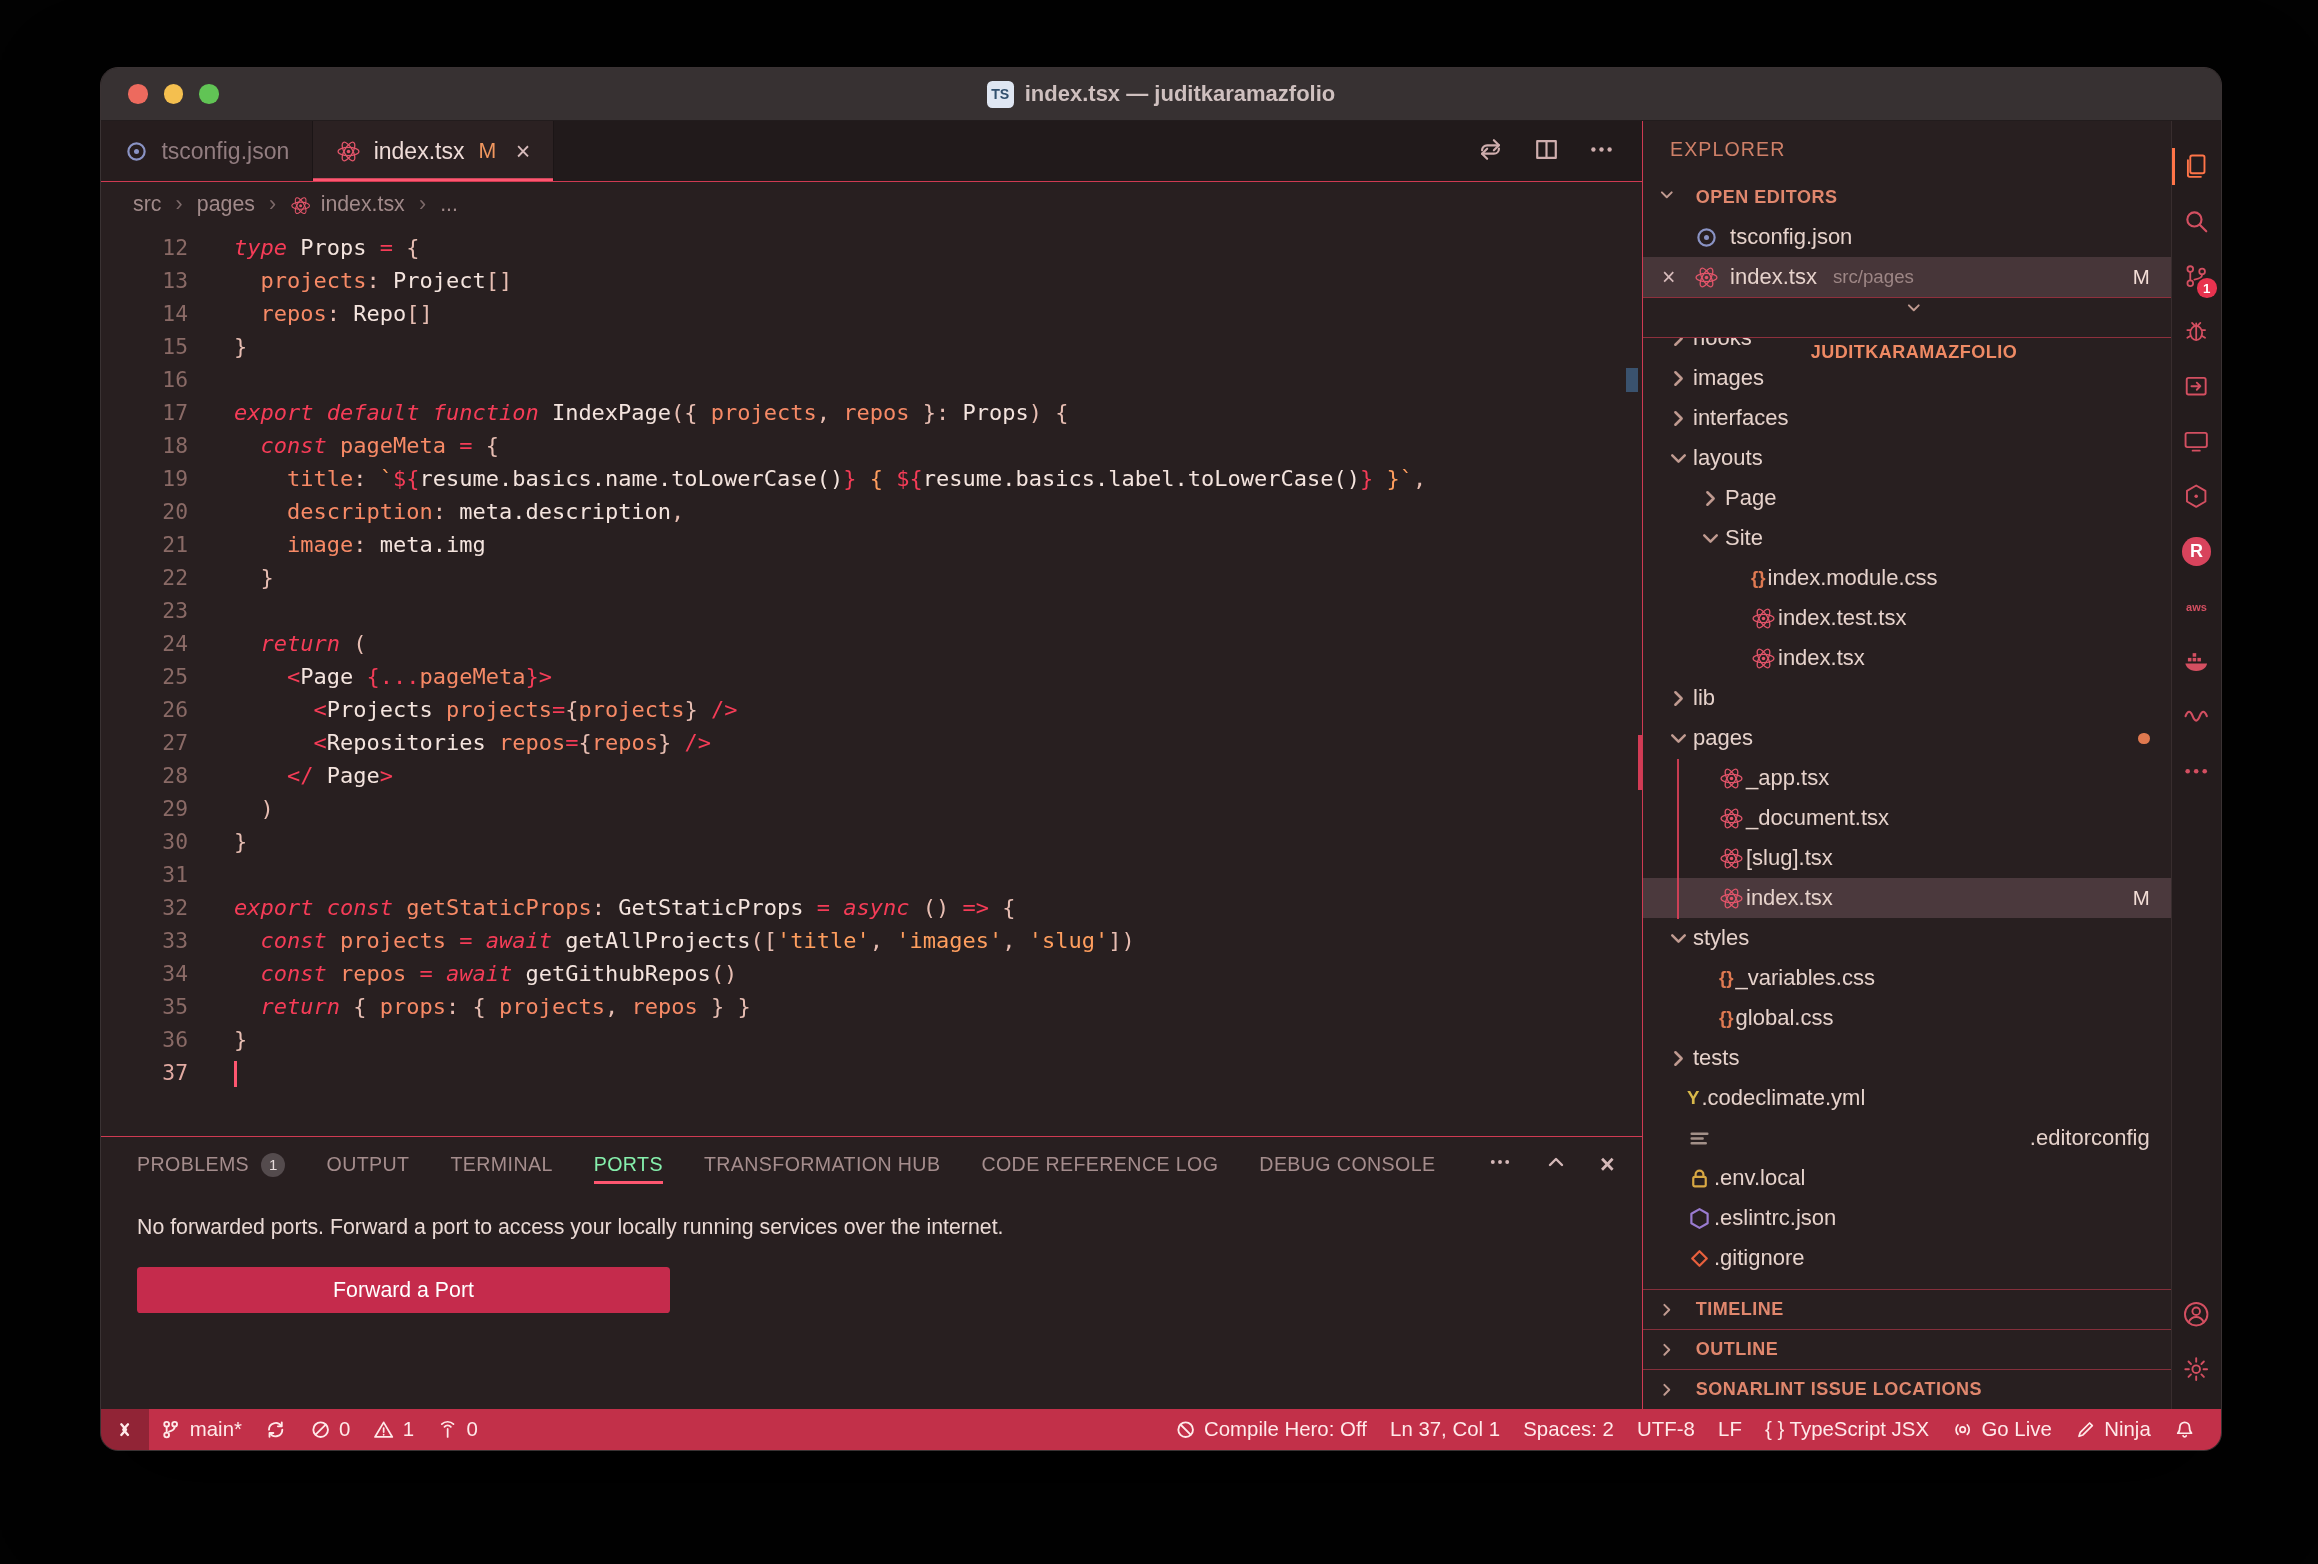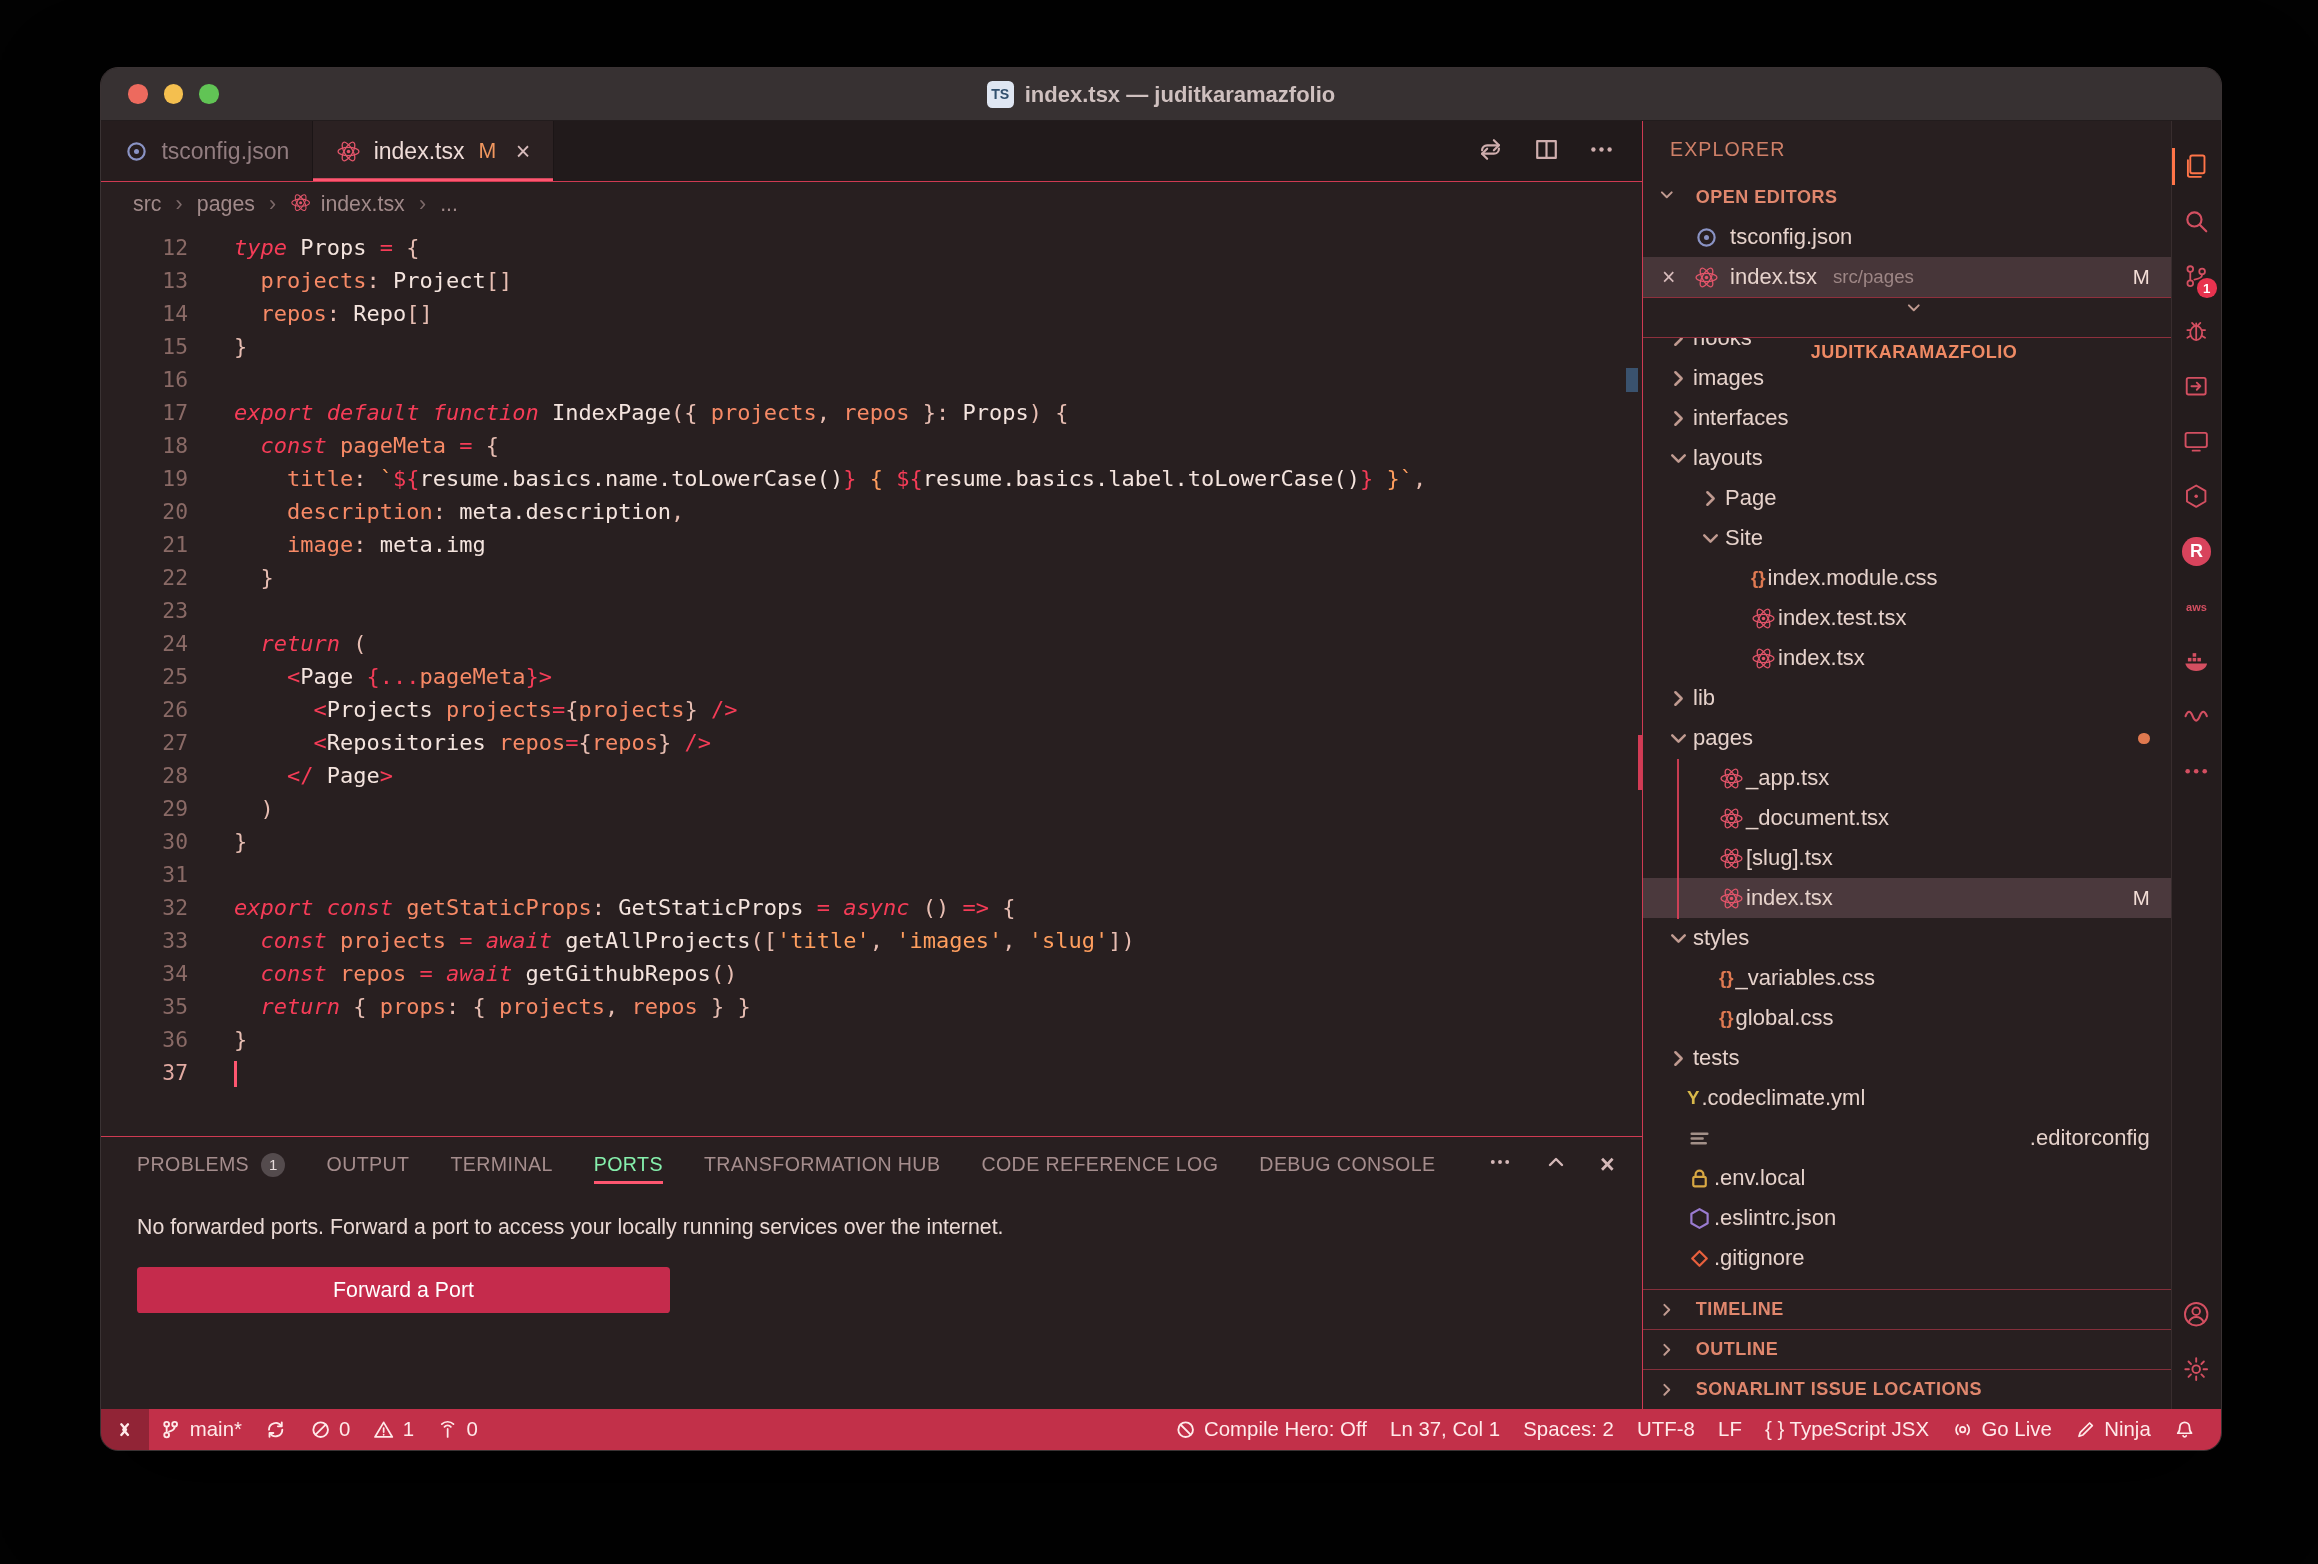--- a/index.html
+++ b/index.html
@@ -11,21 +11,21 @@
   .icon{display:inline-flex;align-items:center;justify-content:center;}
   .icon svg{display:block;}
   .icon.txt{font-weight:bold;}
 
   
   .titlebar{height:52px;background:#373132;display:flex;align-items:center;position:relative;flex:0 0 auto;
             border-bottom:0.9px solid #221c1d;}
   .lights{position:absolute;left:27px;display:flex;gap:16px;}
   .light{width:19.6px;height:19.6px;border-radius:50%;}
   .light.r{background:#ed6a5e}.light.y{background:#f4bf4f}.light.g{background:#61c455}
-  .title-center{margin:0 auto;display:flex;gap:11px;align-items:flex-end;color:#cfc0bf;font-size:22px;font-weight:bold;}
+  .title-center{margin:0 auto;display:flex;gap:11px;align-items:center;color:#cfc0bf;font-size:22px;font-weight:bold;}
   .ts-badge{width:27px;height:27px;border-radius:5.3px;background:#dfe6f2;color:#32506e;
             font-size:14.2px;font-weight:bold;display:flex;align-items:center;justify-content:center;}
 
   
   .main{flex:1;display:flex;min-height:0;}
   .editor-col{width:1543px;display:flex;flex-direction:column;min-width:0;background:#281f20;}
 
   
   .tabbar{height:60px;display:flex;align-items:stretch;background:#211a1b;border-bottom:1.8px solid #cf3a52;flex:0 0 auto;}
   .tabs-holder{display:flex;}
@@ -35,21 +35,21 @@
   .tab .mod{color:#f0975f;font-size:21.3px;margin-left:1.8px;}
   .tab .close{color:#d8bcbc;font-size:25px;margin-left:7.1px;}
   .tab .icon svg{width:25px;height:25px;}
   .ic-tsconfig{color:#8a93c4}.ic-react{color:#e2556a}
   .tab-actions{margin-left:auto;display:flex;align-items:center;gap:28.4px;padding-right:27px;color:#cfaeae;}
   .tab-actions .icon svg{width:27px;height:27px;}
 
   
   .breadcrumbs{height:44px;display:flex;align-items:center;gap:14.2px;padding-left:32px;font-size:21.3px;
                color:#a18a8a;flex:0 0 auto;}
-  .crumb{display:flex;align-items:flex-start;gap:9px;}
+  .crumb{display:flex;align-items:flex-end;gap:9px;}
   .crumb .icon svg{width:21.3px;height:21.3px;}
   .crumb-sep{color:#7d6a6a;font-size:21.3px;}
 
   
   .code-area{flex:1;position:relative;overflow:hidden;padding-top:5.3px;
              font-family:"DejaVu Sans Mono",monospace;font-size:22px;line-height:33px;}
   .code-line{display:flex;height:33px;align-items:center;}
   .ln{flex:0 0 87px;text-align:right;color:#8a6a66;font-size:21.3px;}
   .ln.cur{color:#e2aaa2;}
   .ct{margin-left:46px;white-space:pre;}

